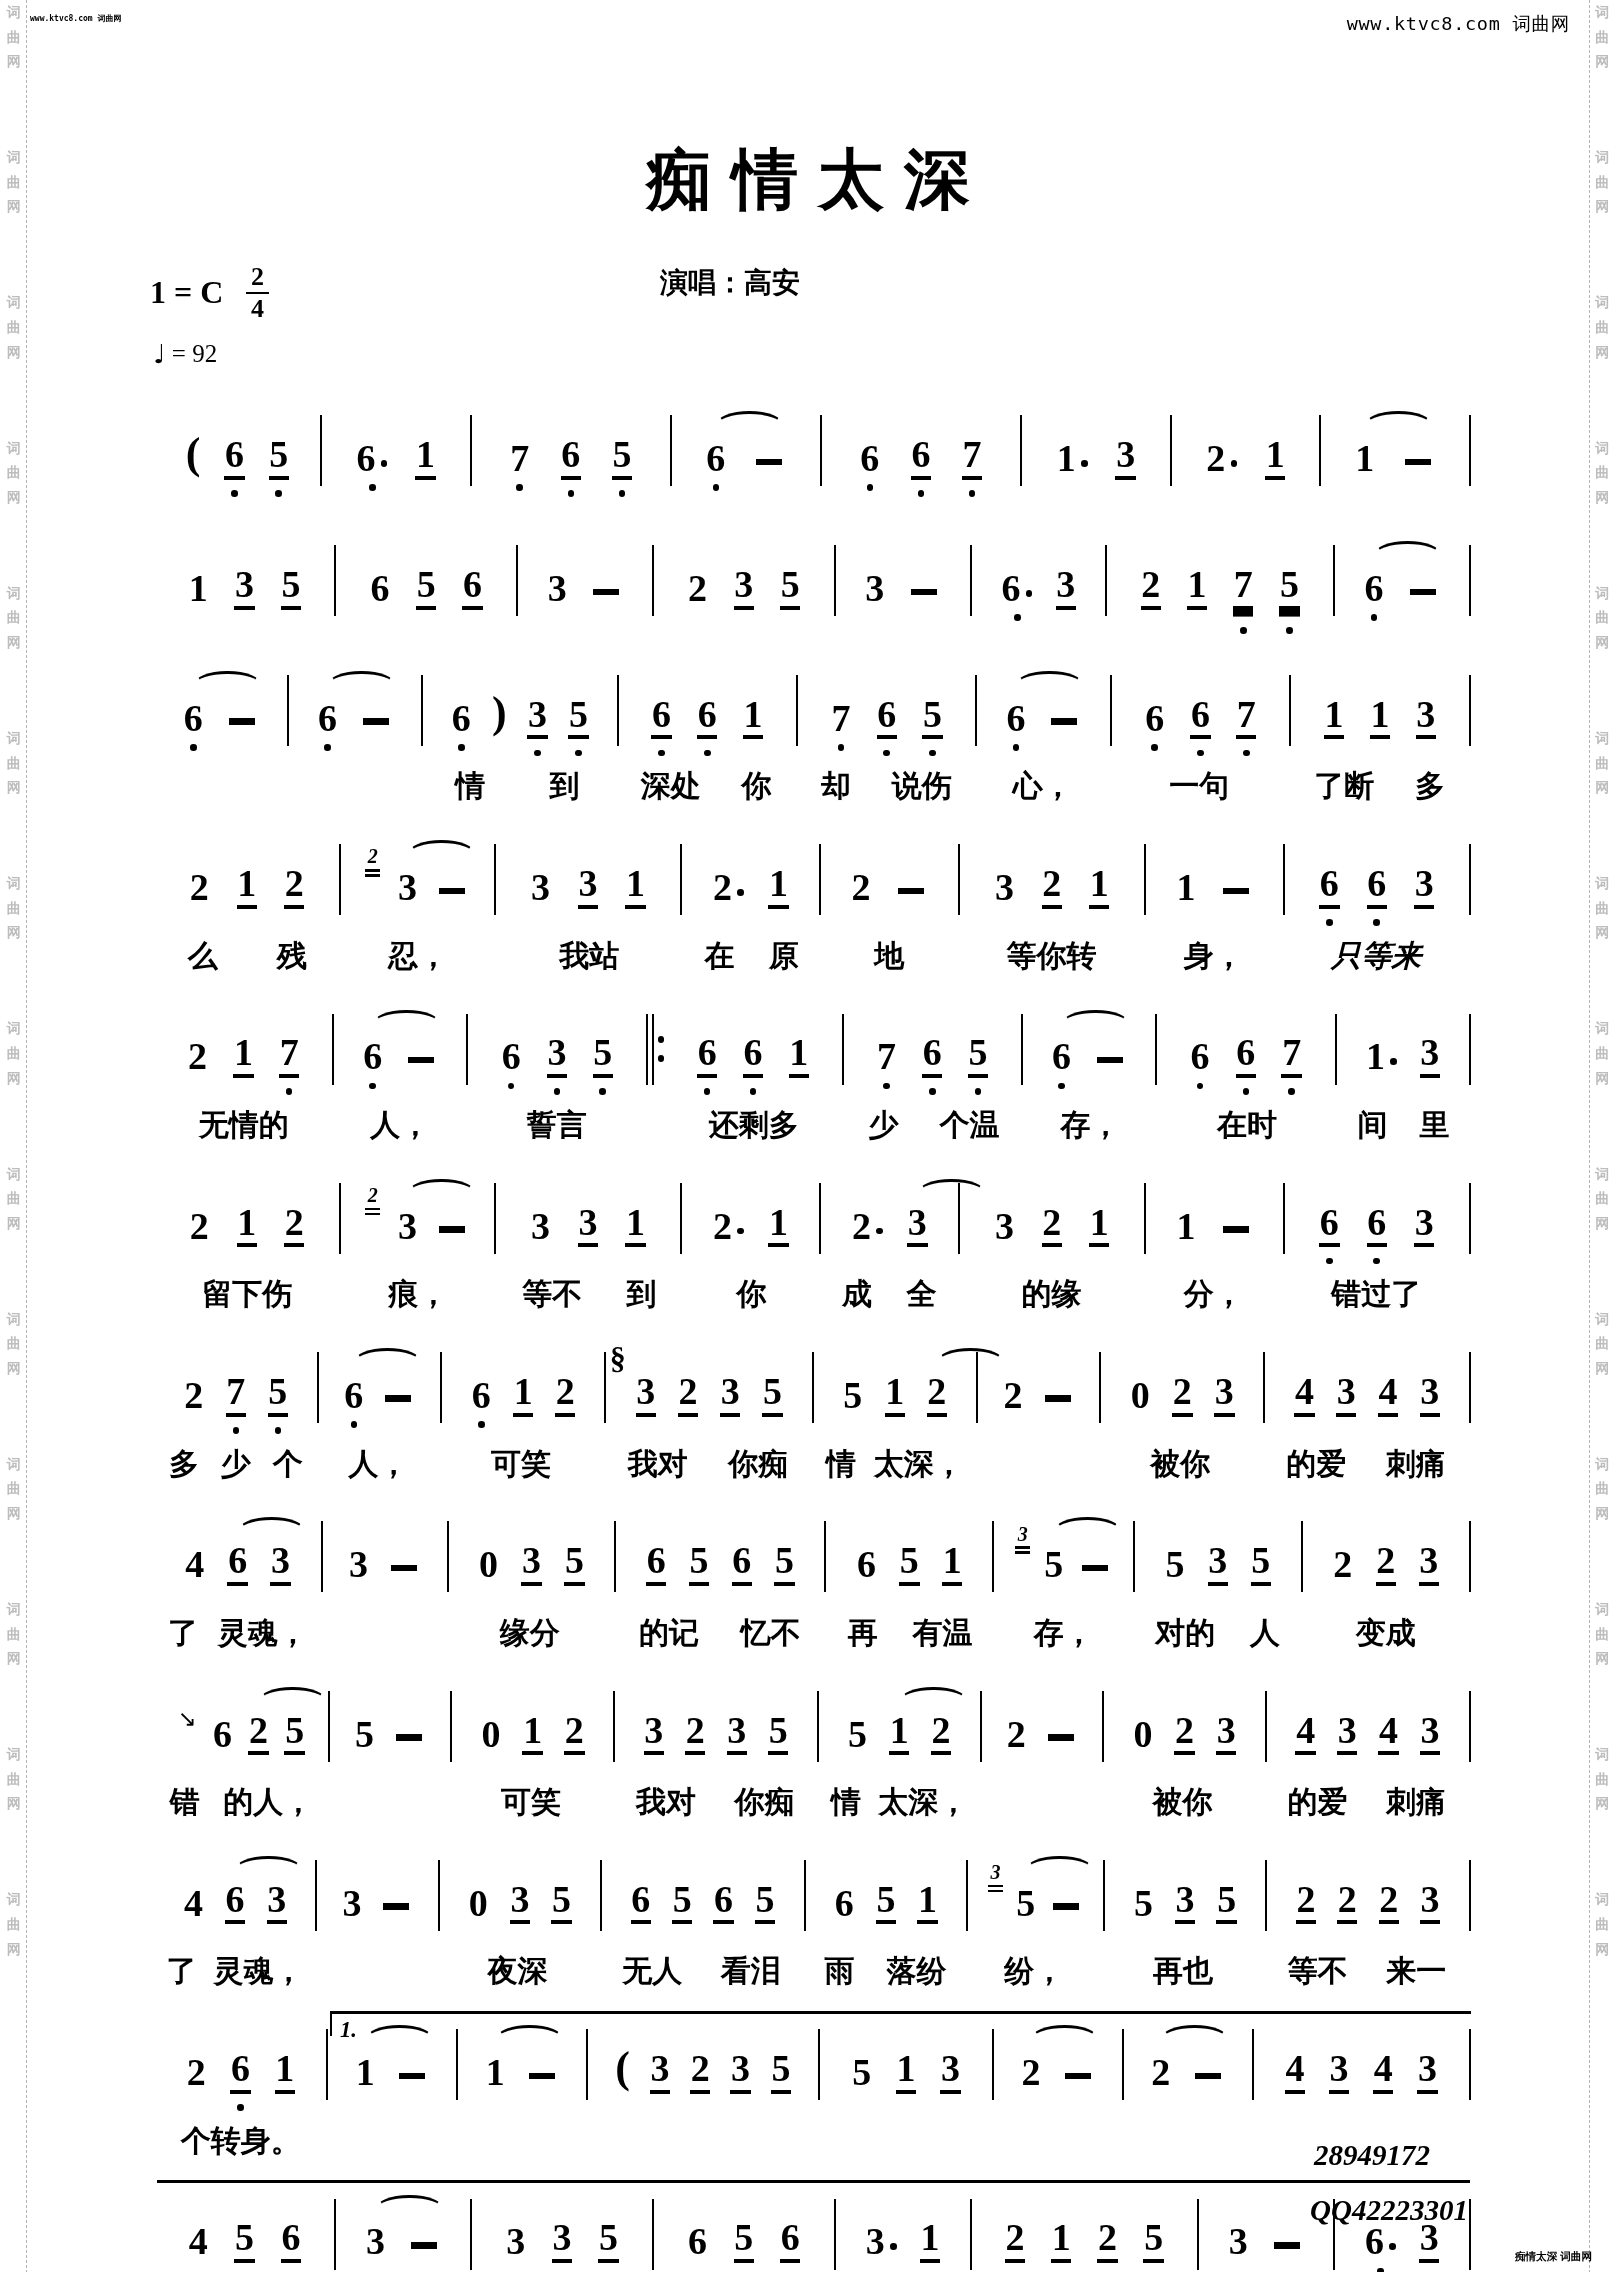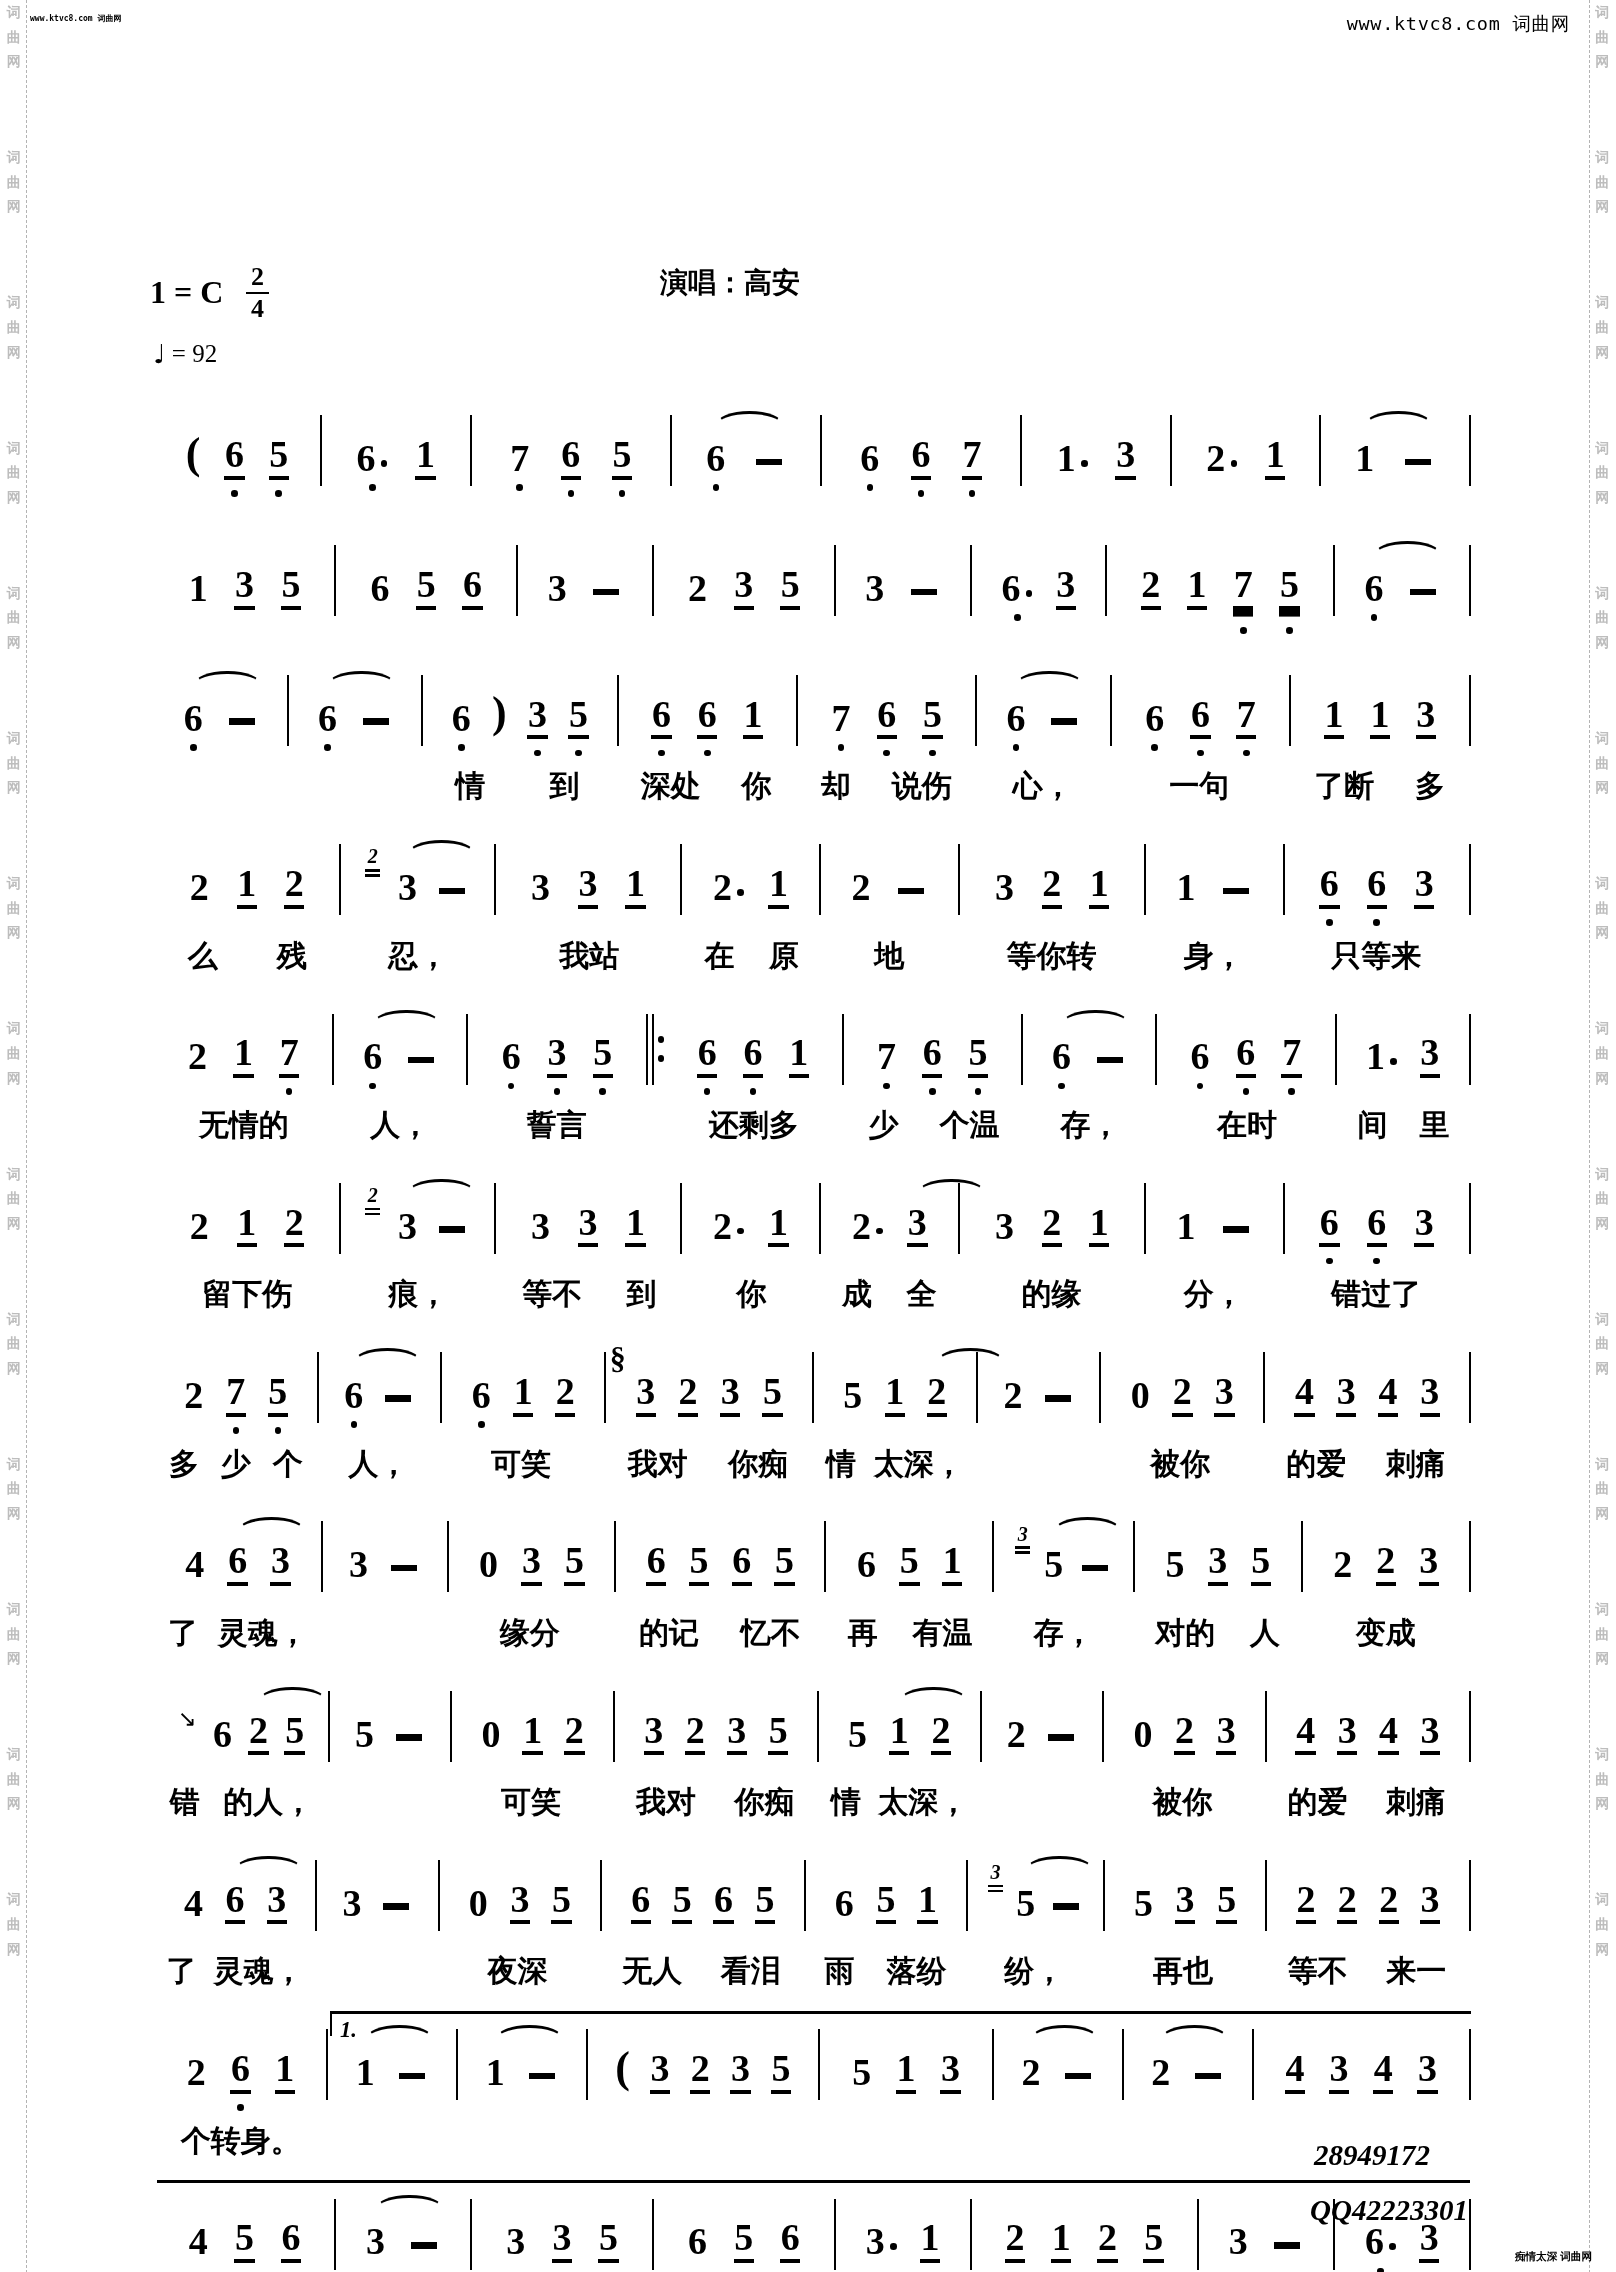--- a/index.html
+++ b/index.html
@@ -227,20 +227,21 @@
       <div class="wmg">
         <span>词</span>
         <span>曲</span>
         <span>网</span>
       </div>
     </div>
 
   <div class="tl-note">www.ktvc8.com 词曲网</div>
   <div class="tr-note">www.ktvc8.com 词曲网</div>
 
+  <h1 class="title">痴情太深</h1>
   <div class="singer">演唱：高安</div>
 
   <div class="keysig">
     <span>1 = C</span>
     <span class="frac">
       <span class="fn">2</span>
       <span class="fd">4</span>
     </span>
   </div>
   <div class="tempo">
@@ -771,21 +772,21 @@
           </div>
           <div class="barw ghost">
             <i class="bl"></i>
           </div>
           <div class="lc" style="flex-grow: 2.6;">
             <span>身，</span>
           </div>
           <div class="barw ghost">
             <i class="bl"></i>
           </div>
-          <div class="lc" style="flex-grow: 3.6;">
+          <div class="lc" style="flex-grow: 3.6; font-style: italic;">
             <span>只等来</span>
           </div>
           <div class="barw ghost">
             <i class="bl"></i>
           </div>
         </div>
       </div>
       <div class="sys">
         <div class="nrow">
           <div class="ms" style="flex-grow: 3.6;">

